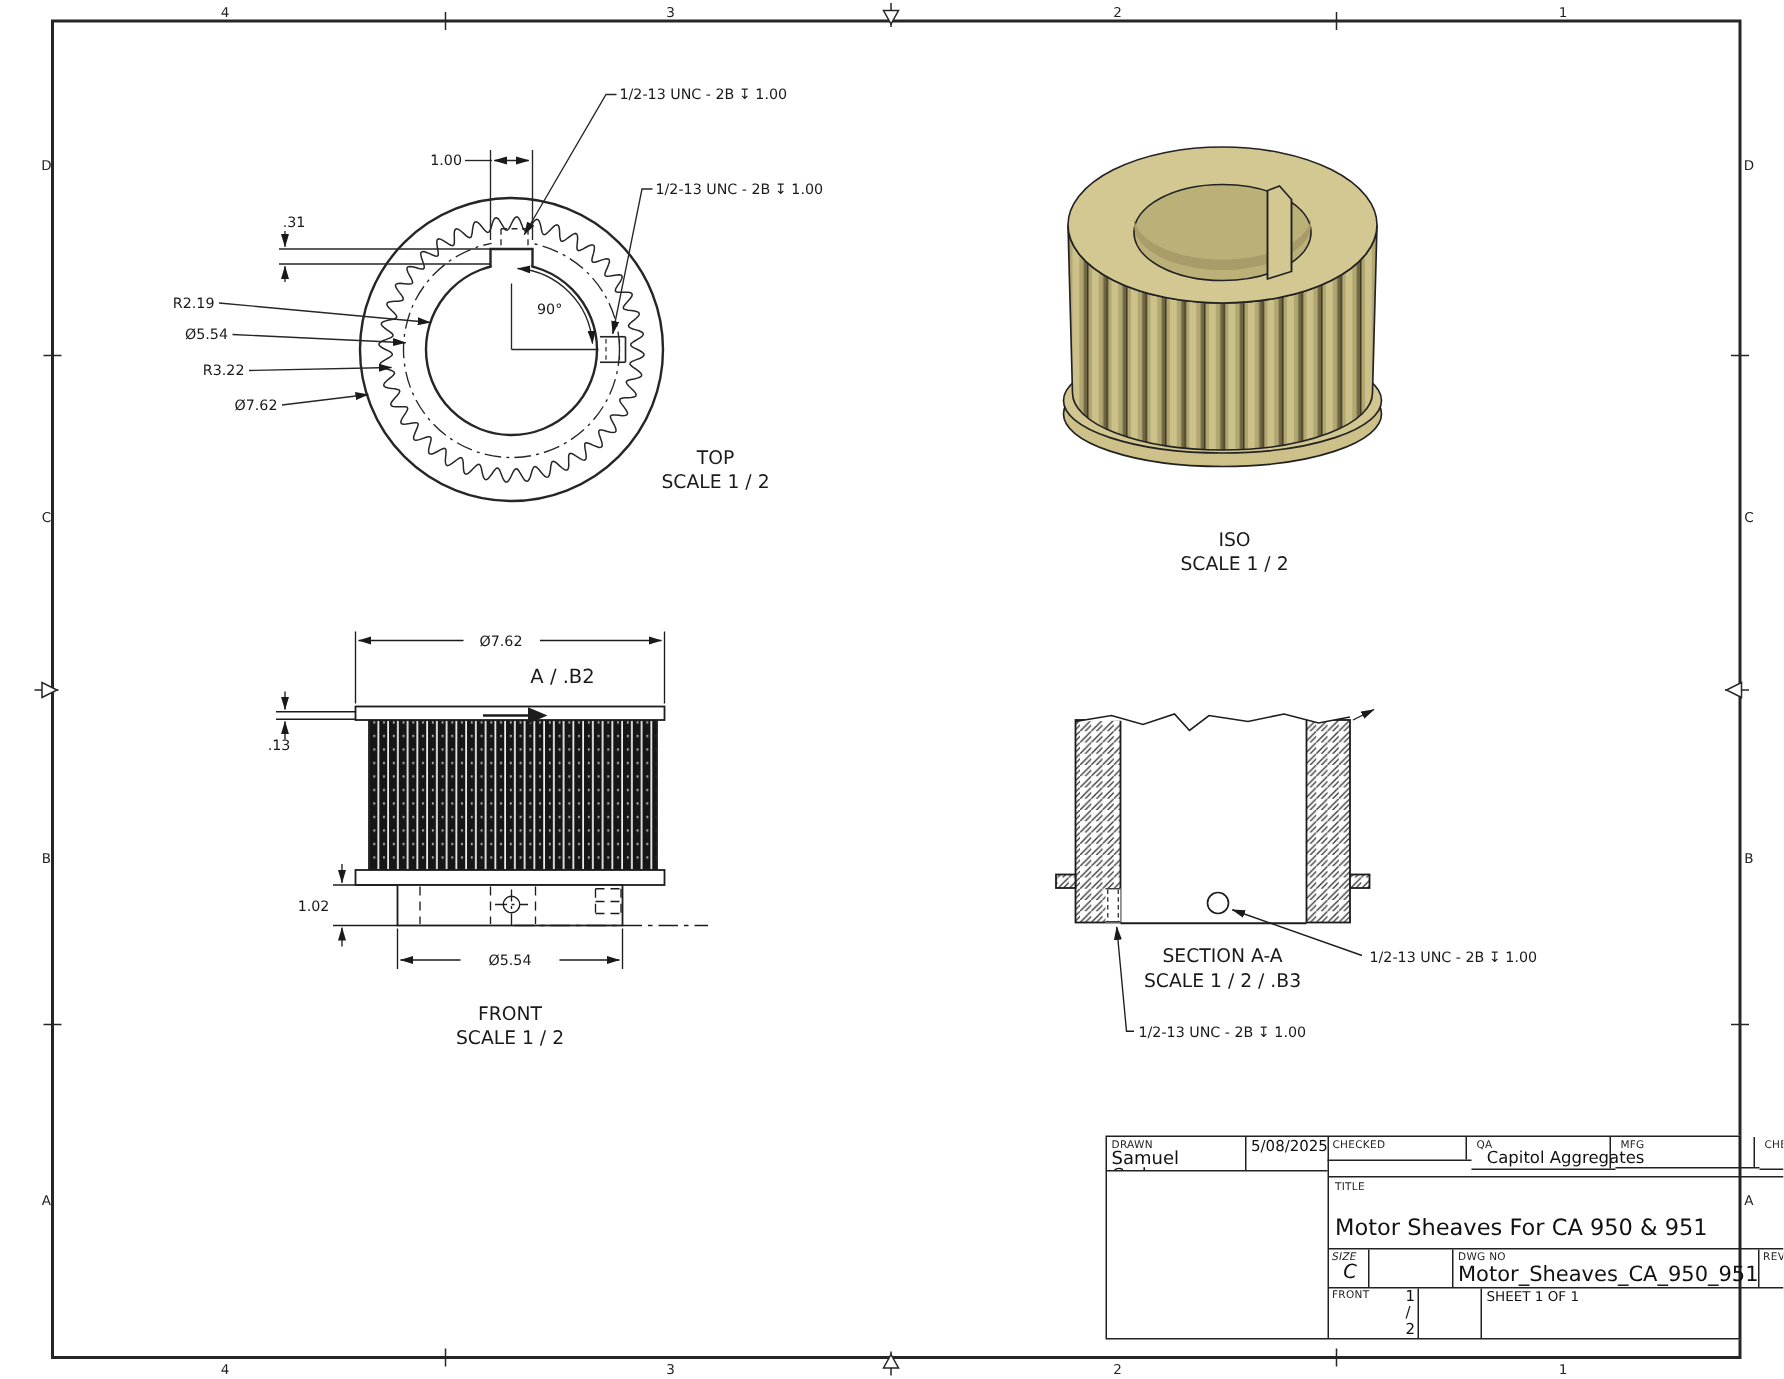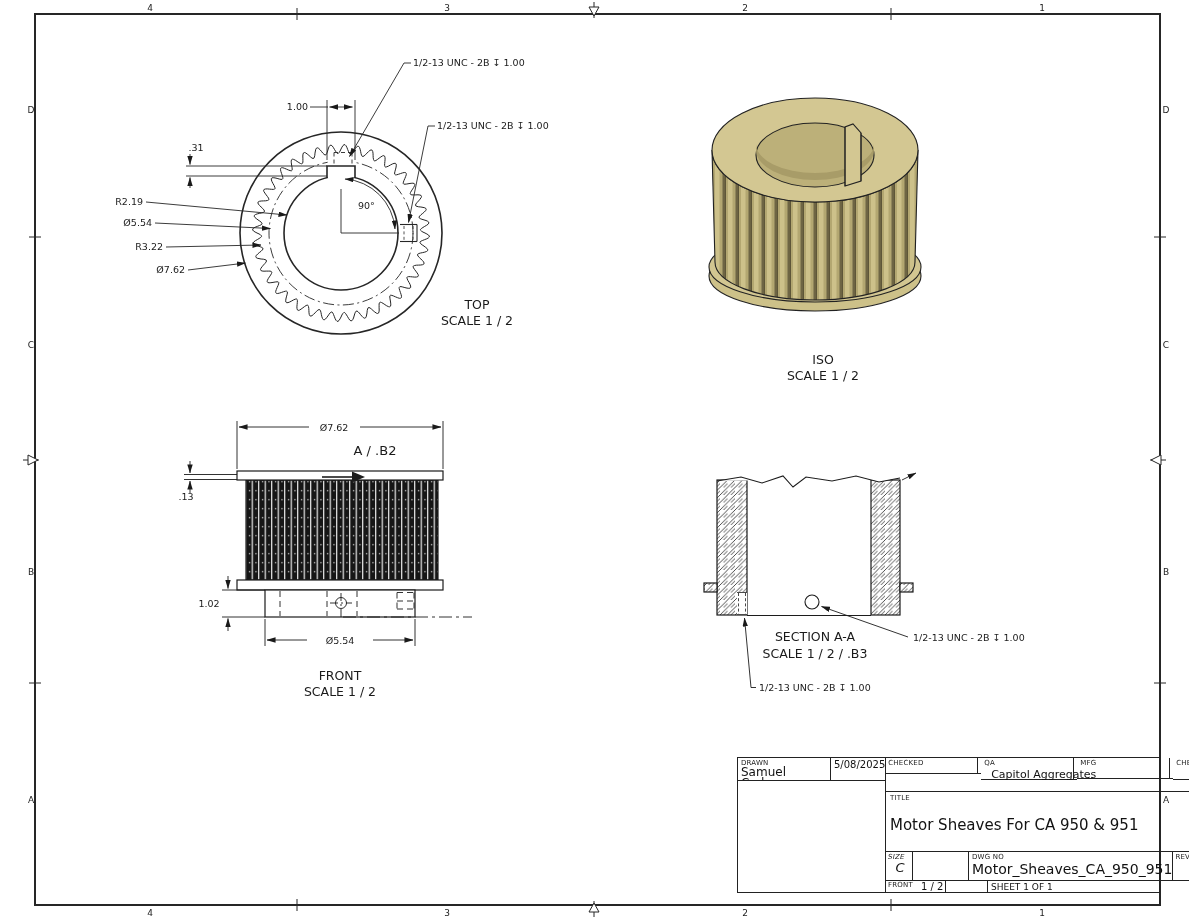--- a/index.html
+++ b/index.html
@@ -27,21 +27,21 @@
   .tb-sizerow{height:29px;border-bottom:1px solid #222;display:flex;box-sizing:border-box;}
   .c-size{width:27px;border-right:1px solid #222;box-sizing:border-box;padding:1px 0 0 2px;font-style:italic;}
   .c-size .v{font-size:13px;text-align:center;line-height:14px;}
   .c-blank{width:56px;border-right:1px solid #222;box-sizing:border-box;}
   .c-dwg{flex:1;border-right:1px solid #222;box-sizing:border-box;padding:1px 0 0 3px;}
   .c-dwg .v{font-size:14px;line-height:16px;white-space:nowrap;}
   .c-rev{width:28px;box-sizing:border-box;padding:1px 0 0 2px;}
   .tb-scalerow{flex:1;display:flex;box-sizing:border-box;}
   .c-scale{width:60px;border-right:1px solid #222;box-sizing:border-box;display:flex;align-items:flex-start;}
   .c-scale .lbl{margin:0 2px 0 2px;}
-  .c-scale .v{font-size:10px;margin-left:6px;}
+  .c-scale .v{font-size:10px;margin-left:22px;}
   .c-blank2{width:42px;border-right:1px solid #222;box-sizing:border-box;}
   .c-sheet{flex:1;box-sizing:border-box;padding:1px 0 0 3px;font-size:9px;}
 </style>
 </head>
 <body>
 
 <div id="sheet">
 
 <svg width="1189" height="919" viewBox="0 0 1189 919">
   <defs>

